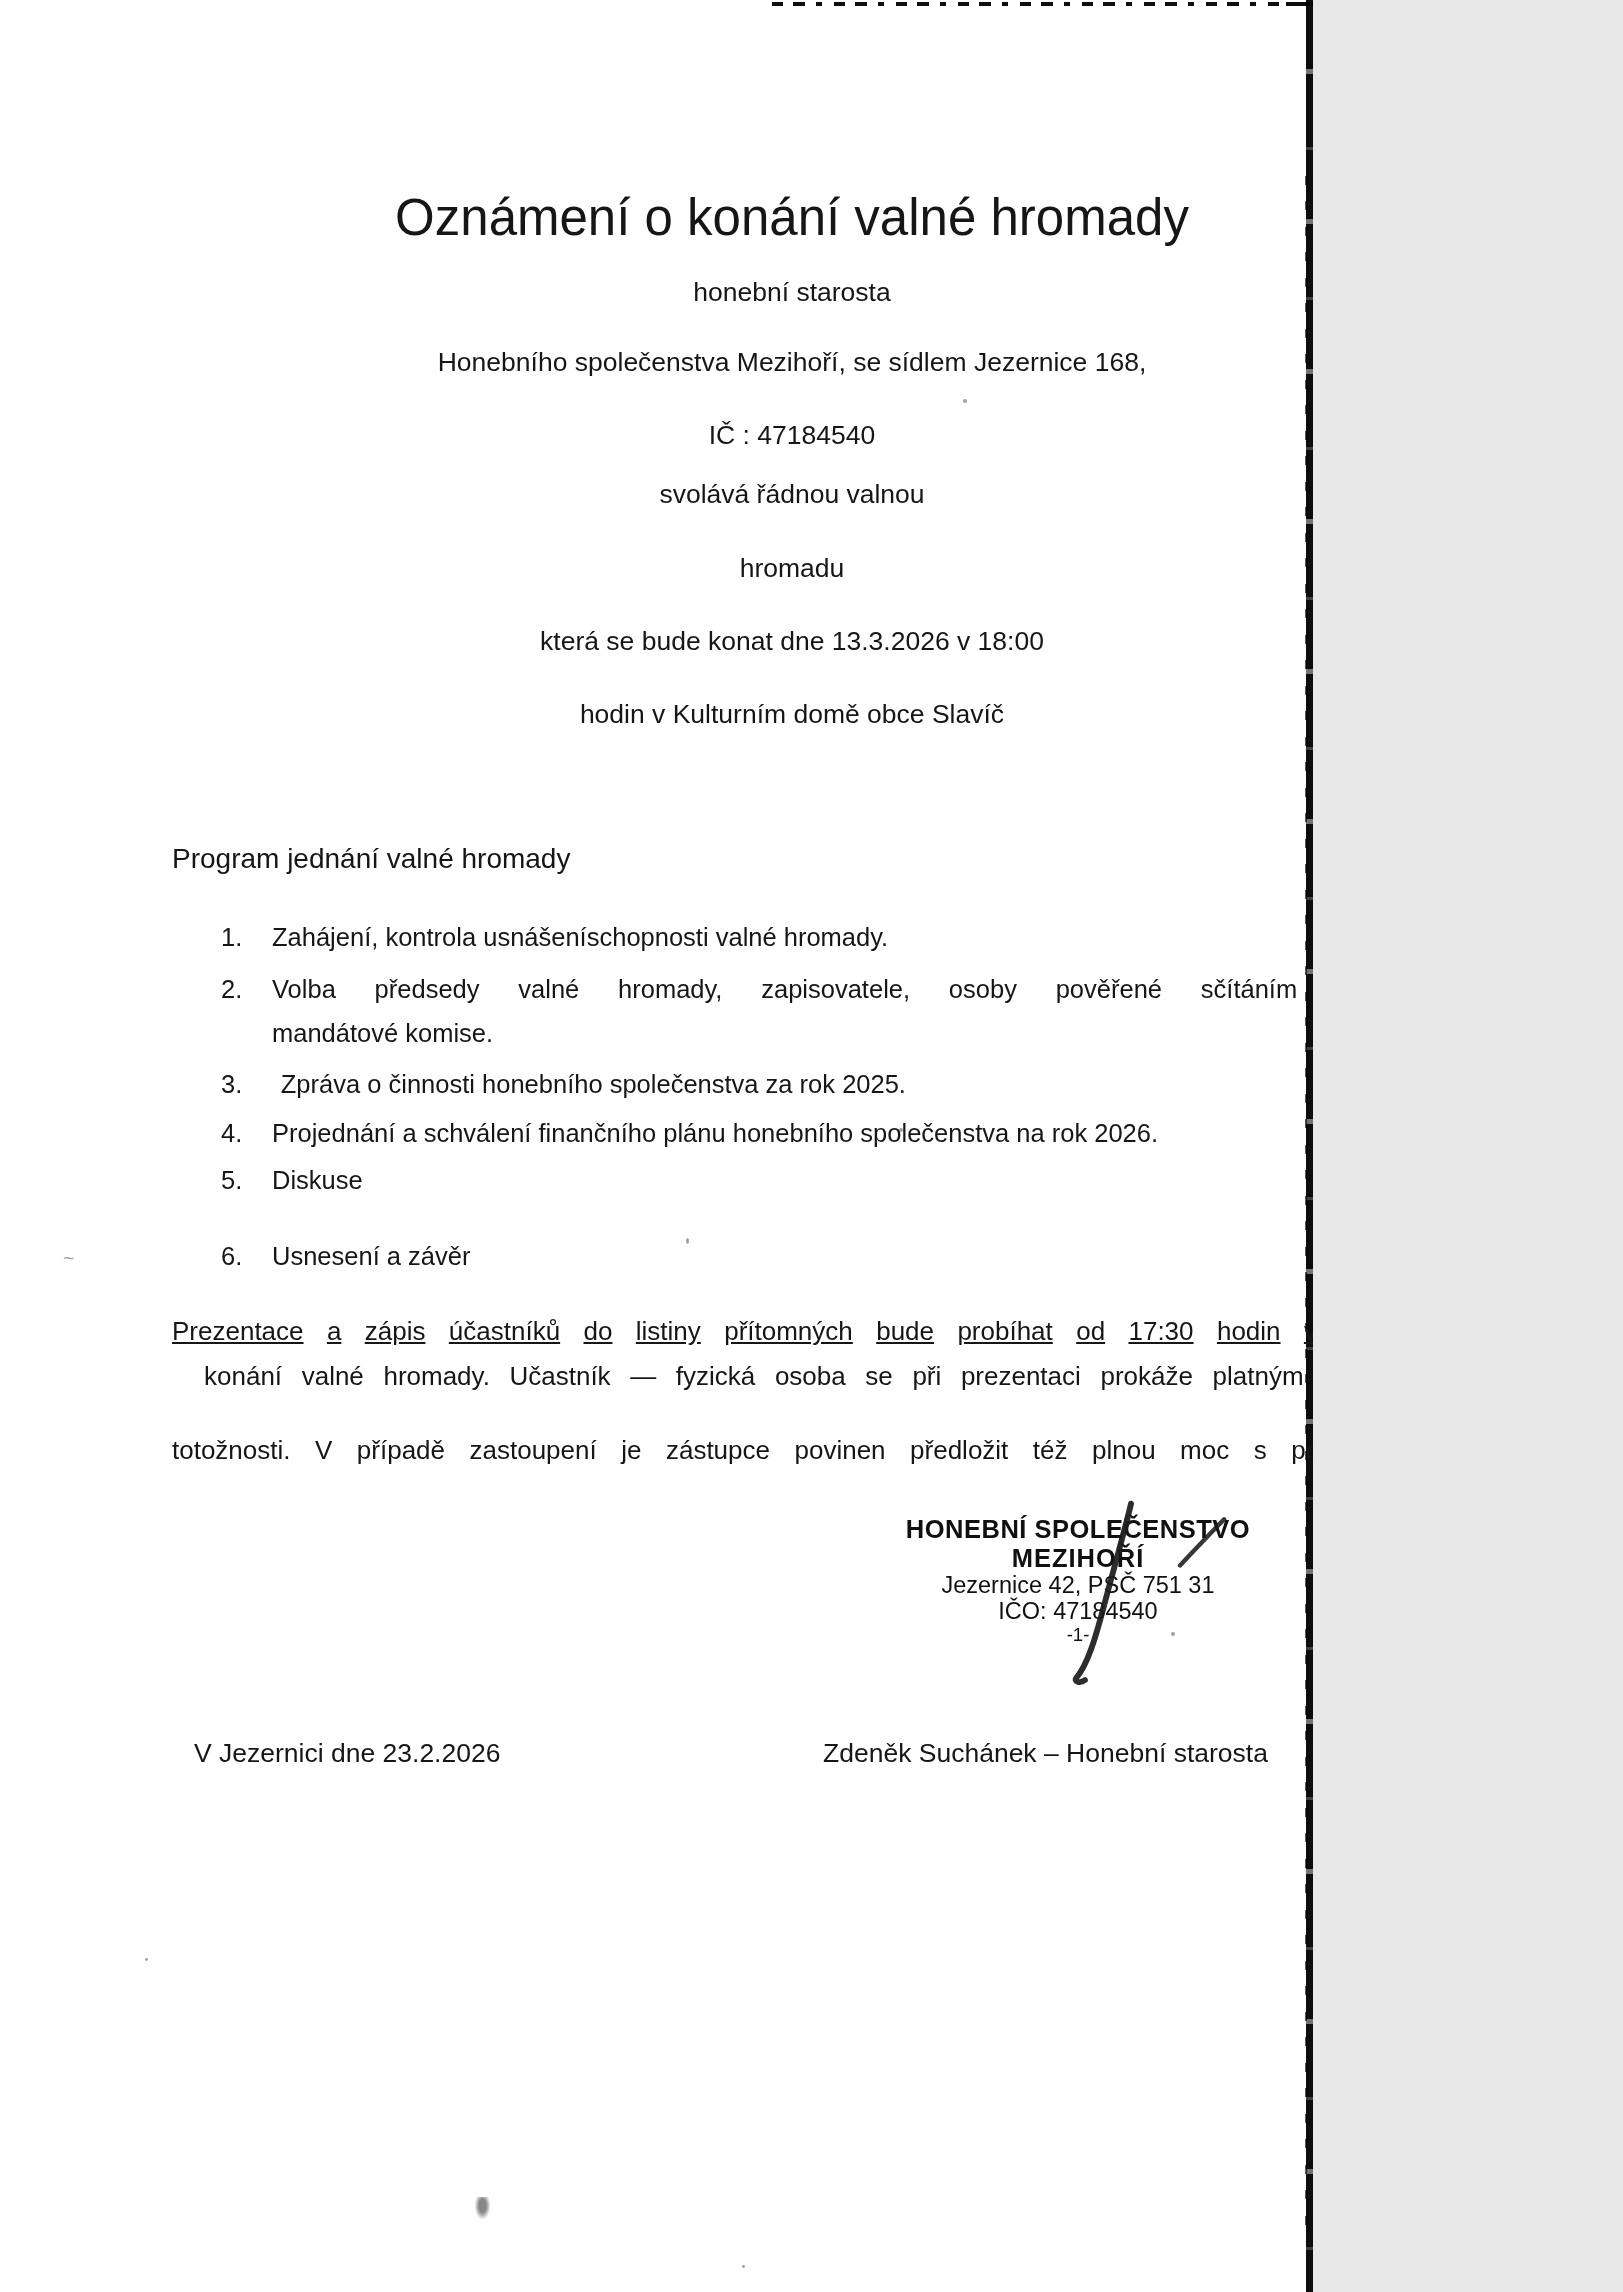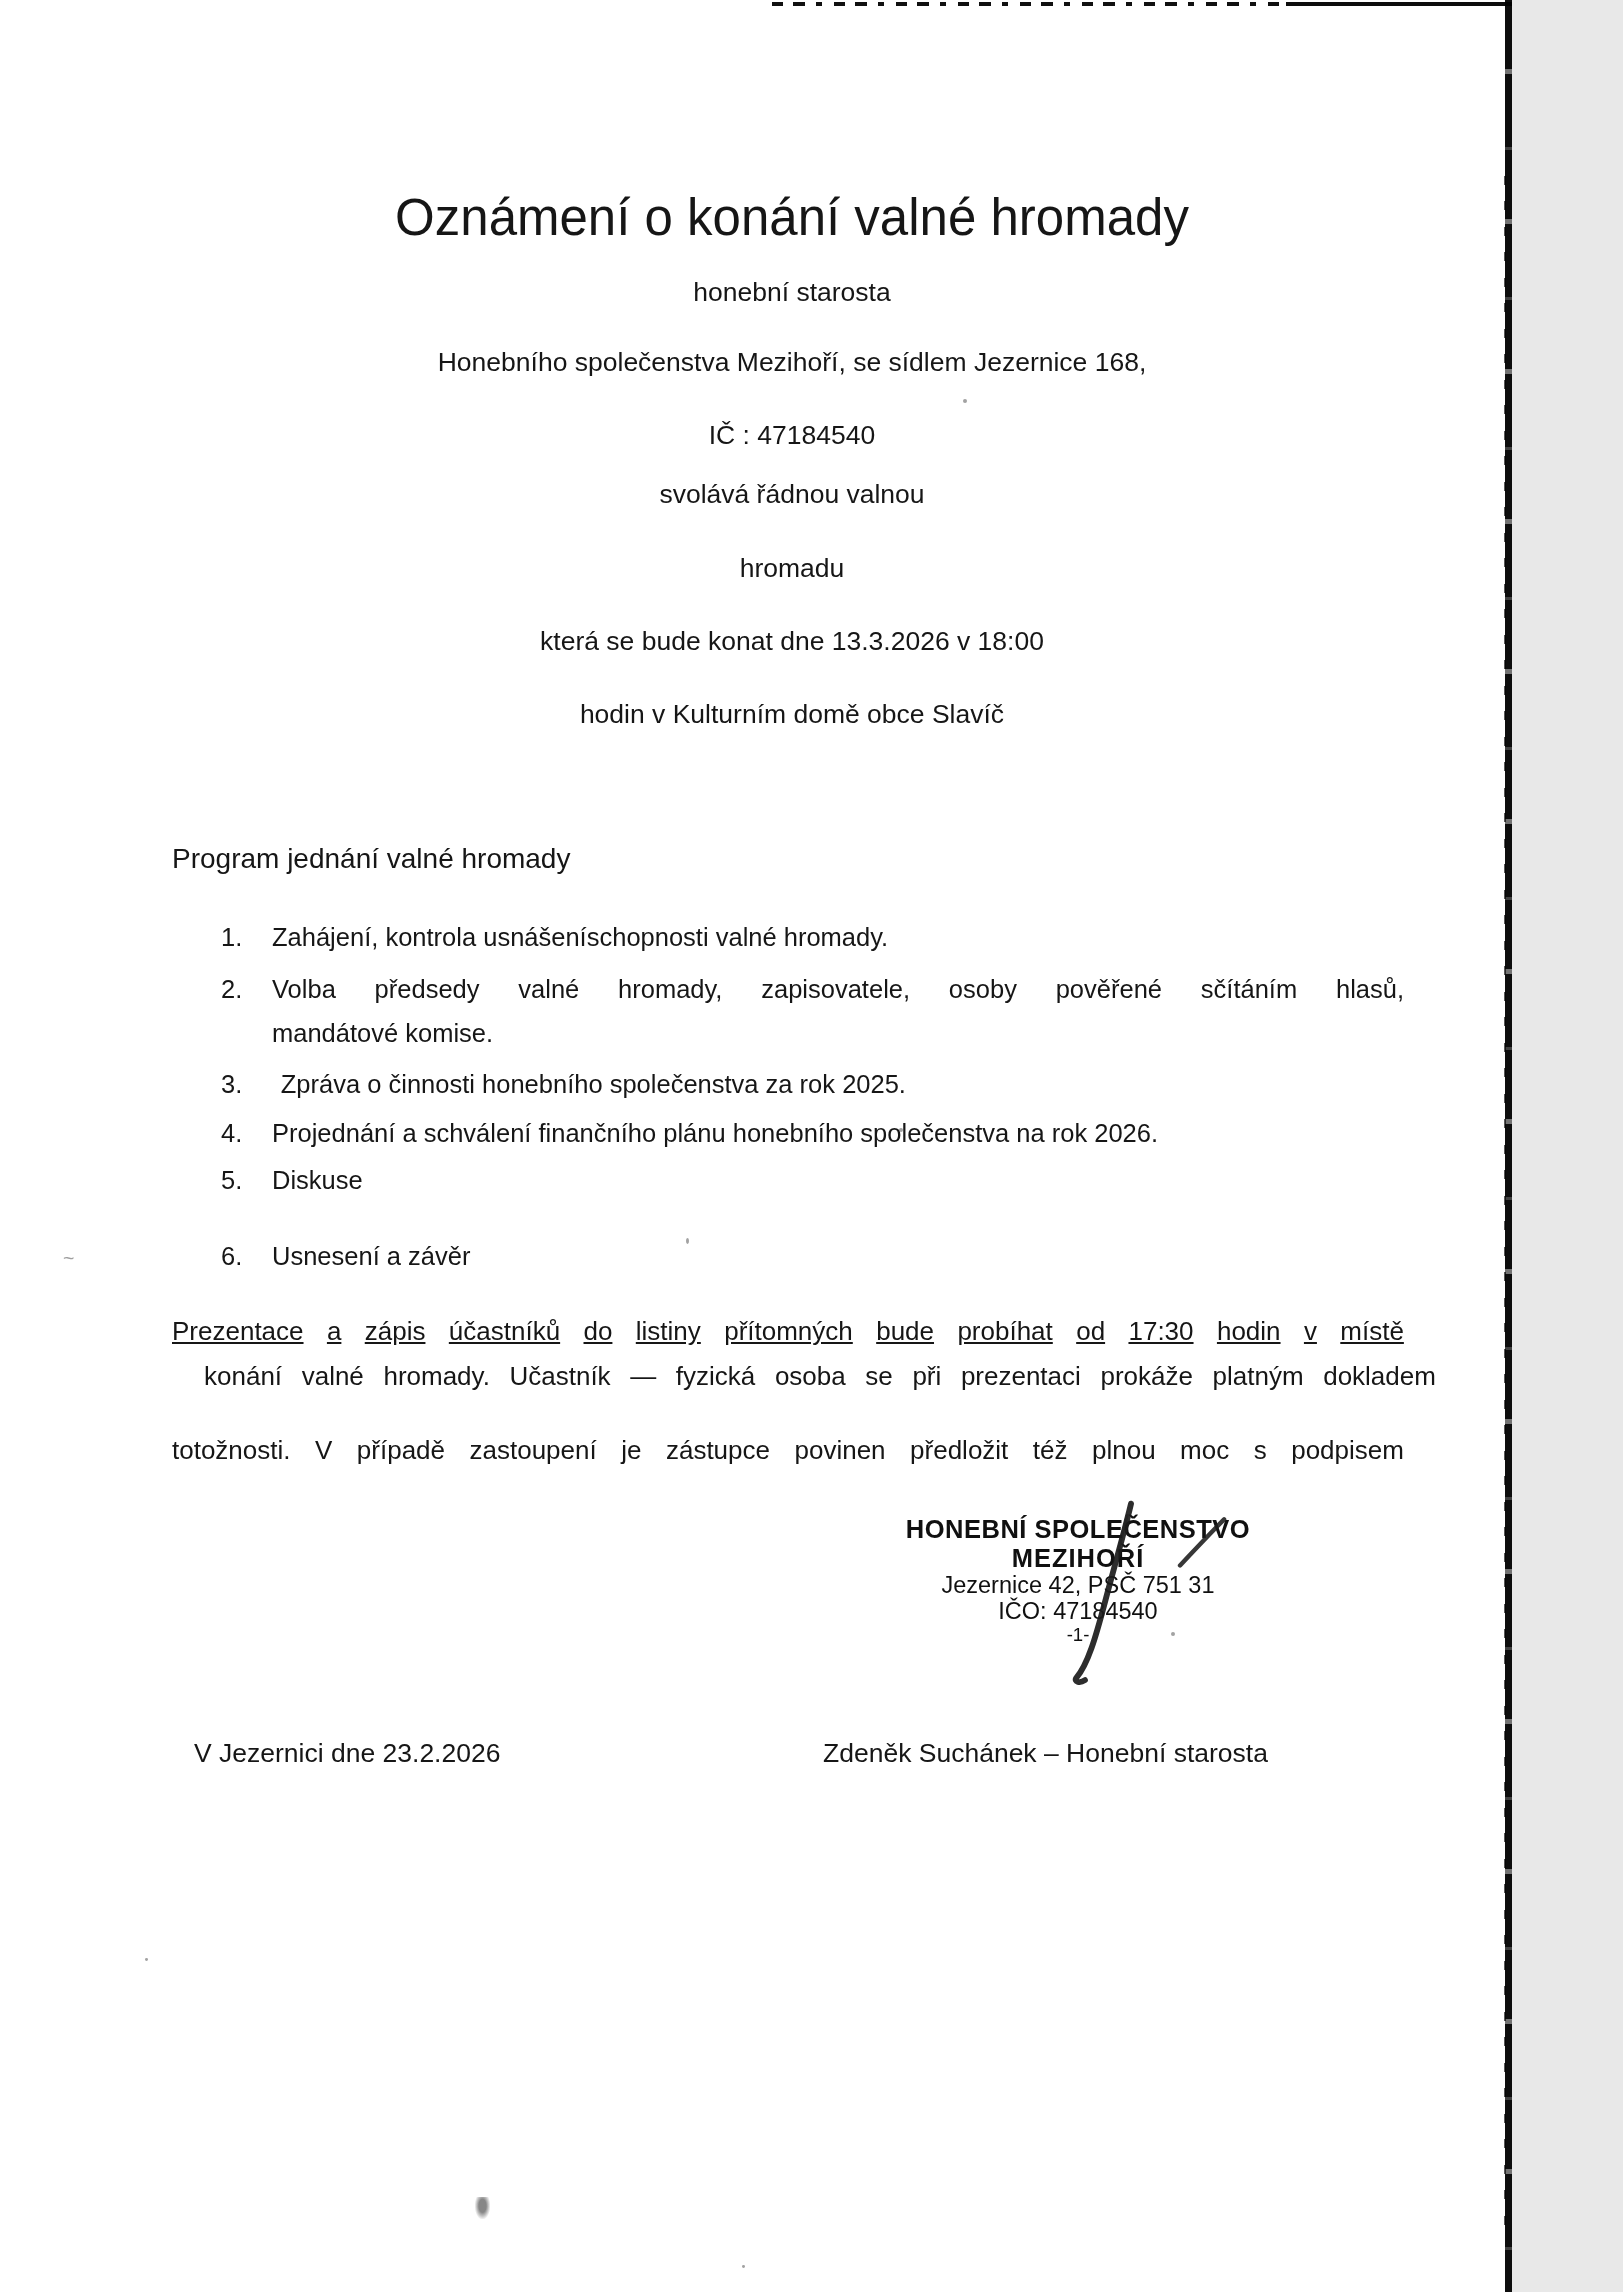--- a/index.html
+++ b/index.html
@@ -1,18 +1,18 @@
 <!DOCTYPE html>
 <html><head>
 <meta charset="utf-8">
 <style>
   html,body { margin:0; padding:0; background:#e8e8e8; }
   #page {
     position:relative;
-    width:1512px; height:2293px;
+    width:1313px; height:2293px;
     background:#ffffff;
     font-family:"Liberation Sans", sans-serif;
     color:#161616;
     overflow:hidden;
   }
   .abs { position:absolute; }
   .centered-col { left:172px; width:1240px; text-align:center; }
   .doc-title { font-size:51px; line-height:1.1; letter-spacing:0px; }
   .sub-line { font-size:26.5px; line-height:1.2; }
   .left-col { left:172px; width:1235px; }

